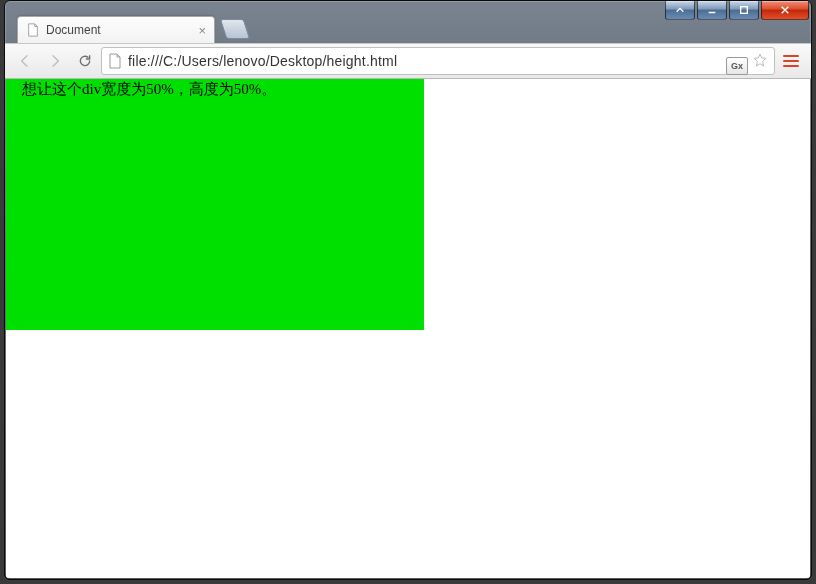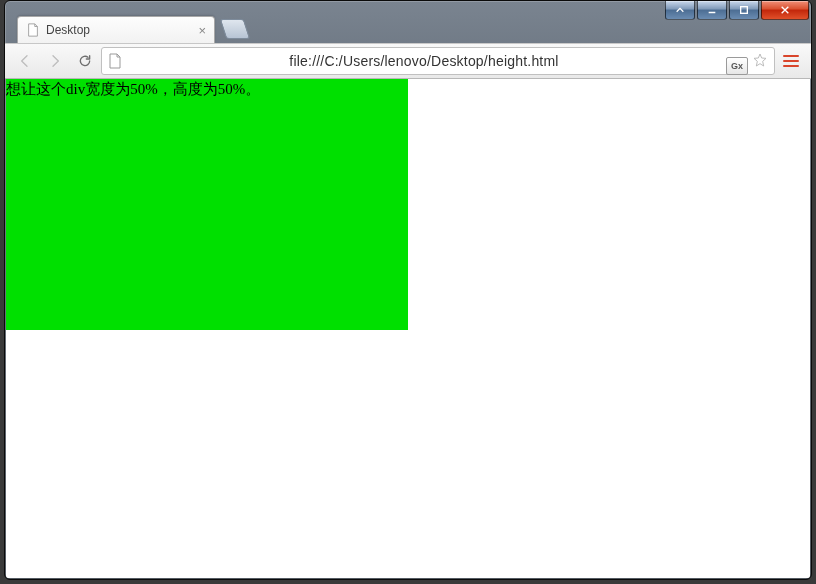--- a/index.html
+++ b/index.html
@@ -120,21 +120,21 @@
     border: 1px solid #c0c0c0;
     border-radius: 3px;
     display: flex;
     align-items: center;
     padding: 0 6px;
     font-size: 14px;
     color: #333;
     gap: 6px;
   }
   .omnibox .file-icon { width: 14px; height: 16px; flex: 0 0 auto; }
-  .omnibox .url-text { flex: 1 1 auto; white-space: nowrap; overflow: hidden; text-overflow: ellipsis; letter-spacing: 0.2px; text-align: center; }
+  .omnibox .url-text { flex: 1 1 auto; white-space: nowrap; overflow: hidden; text-overflow: ellipsis; letter-spacing: 0.2px; }
   .omnibox .right-icons { display: flex; align-items: center; gap: 4px; }
   .translate-badge {
     width: 20px; height: 16px;
     border: 1px solid #9a9a9a;
     border-radius: 2px;
     background: linear-gradient(#fff,#e6e6e6);
     font-size: 9px;
     display:flex; align-items:center; justify-content:center;
     color:#555;
     font-weight: bold;
@@ -168,21 +168,21 @@
     height: 100%;
   }
   .green-box {
     width: 50%;
     height: 50%;
     background: #00e000;
     color: #000;
     font-family: SimSun, "宋体", serif;
     font-size: 15px;
     line-height: 1.2;
-    padding: 1px 0 0 0;
+    padding: 1px 0 0 16px;
   }
 
   
   .file-icon svg { width: 100%; height: 100%; }
 </style>
 </head>
 <body>
 
 <div class="window">
 
@@ -210,21 +210,21 @@
   </div>
 
   <div class="tabstrip">
     <div class="tab">
       <span class="file-icon">
         <svg viewBox="0 0 14 16">
           <path d="M2 1 H9 L12 4 V15 H2 Z" fill="#fff" stroke="#9a9a9a"></path>
           <path d="M9 1 V4 H12" fill="none" stroke="#9a9a9a"></path>
         </svg>
       </span>
-      <span class="label">Desktop</span>
+      <span class="label">Document</span>
       <span class="close-x">×</span>
     </div>
     <div class="newtab"></div>
   </div>
 
   <div class="toolbar">
     <div class="nav-btn disabled">
       <svg viewBox="0 0 24 24">
           <path d="M15 4 L7 12 L15 20"></path>
         </svg>

